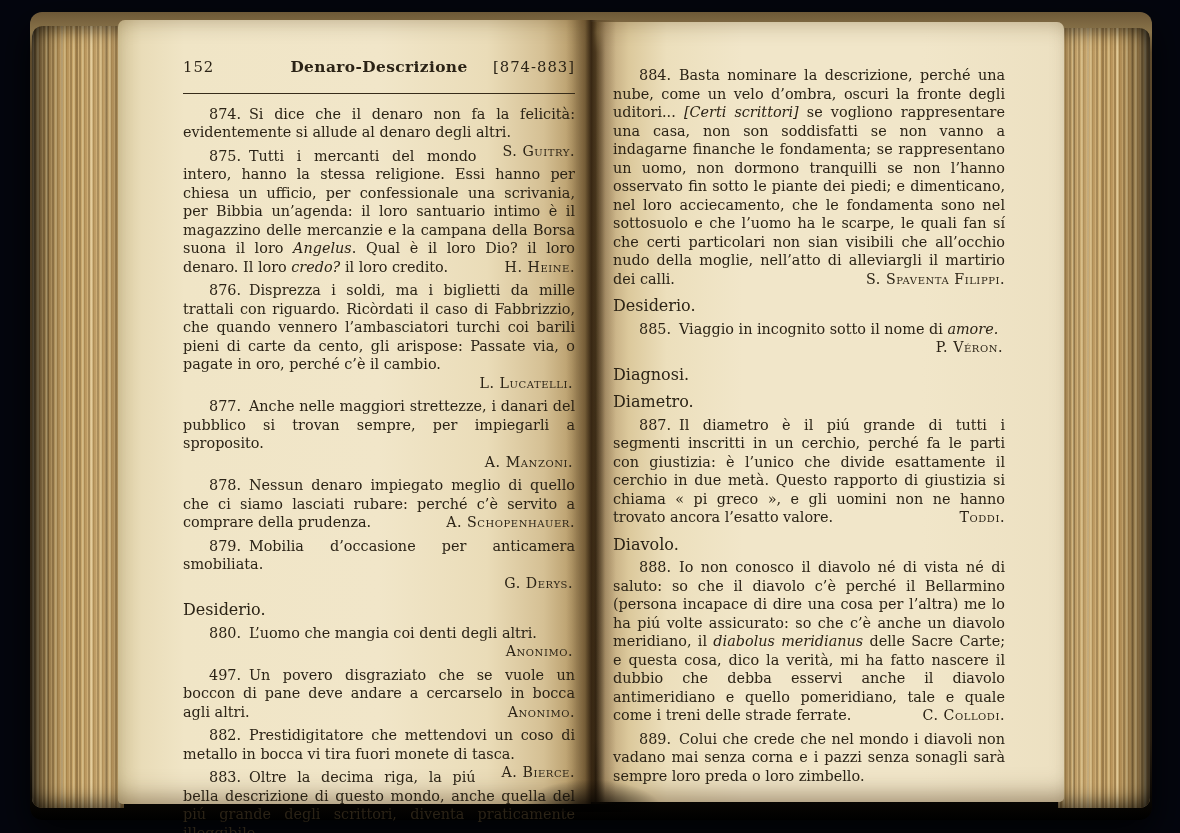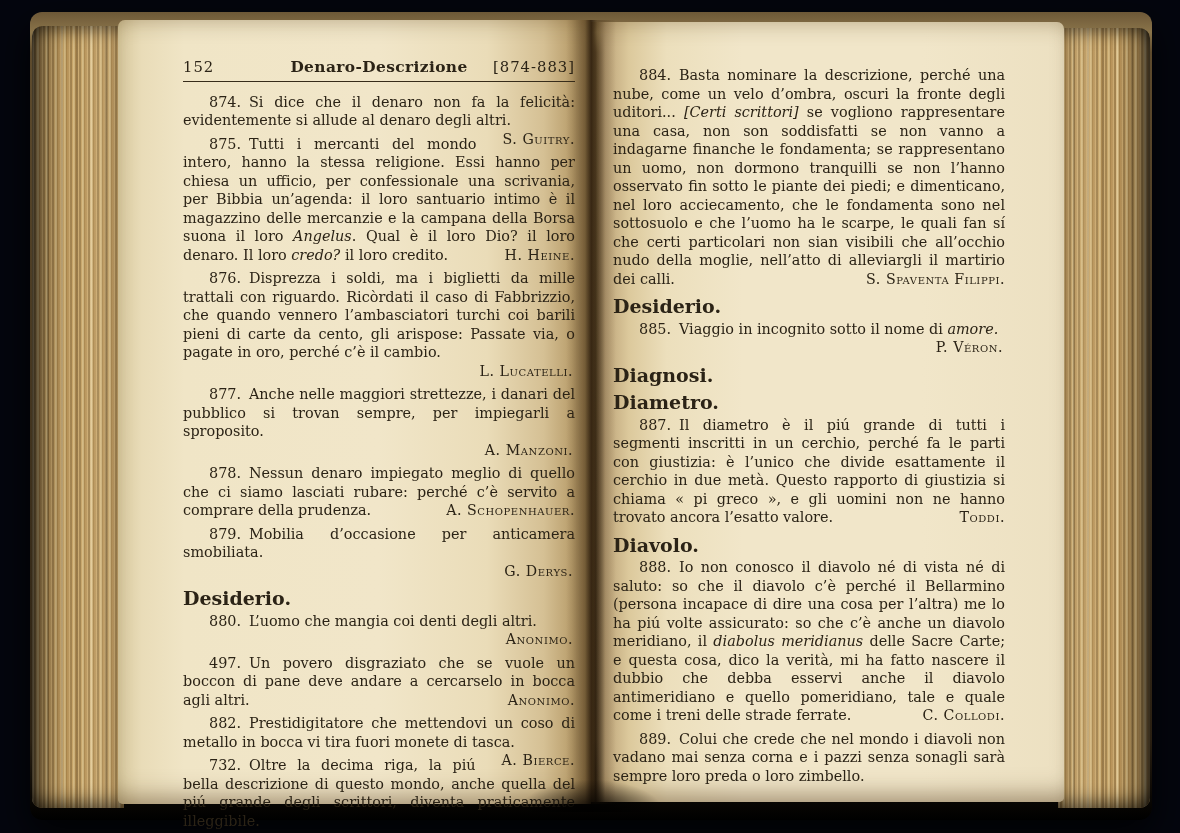--- a/index.html
+++ b/index.html
@@ -33,26 +33,26 @@
   .gutter{position:absolute;left:536px;top:8px;bottom:16px;width:50px;z-index:3;pointer-events:none;
         background:linear-gradient(90deg,rgba(40,24,8,0) 0%,rgba(56,36,14,.35) 38%,rgba(26,14,4,.7) 50%,rgba(56,36,14,.35) 62%,rgba(40,24,8,0) 100%);}
   .gutter-v{position:absolute;left:486px;bottom:8px;width:150px;height:34px;z-index:4;pointer-events:none;
         background:radial-gradient(ellipse at 50% 100%, rgba(0,0,0,.88) 0%, rgba(0,0,0,0) 68%);}
 
   .col{position:absolute;z-index:5;color:var(--ink,#2b2316);font-size:14.4px;line-height:18.5px;hyphens:auto;}
   .col-left{left:65px;right:16px;top:38px;}
   .col-right{left:22px;right:59px;top:40px;}
 
   .running-head{display:grid;grid-template-columns:1fr auto 1fr;align-items:baseline;
-        border-bottom:1.6px solid #372c1a;padding-bottom:4px;margin-bottom:11px;}
+        border-bottom:1.6px solid #372c1a;padding-bottom:16px;margin-bottom:11px;}
   .rh-side-l{text-align:left;font-size:14.8px;letter-spacing:1px;}
   .rh-title{text-align:right;font-weight:700;font-size:15.4px;letter-spacing:.4px;}
   .rh-side-r{text-align:right;font-size:14.8px;letter-spacing:1px;}
 
-  .heading{font-weight:700;font-size:19px;margin:9px 0 3px;}
+  .heading{font-weight:400;font-size:16px;margin:9px 0 3px;}
   .entry{margin:4px 0 5px;}
   .etext{margin:0;text-align:justify;text-indent:26px;}
   .num{margin-right:.55em;}
   .attr{font-variant:small-caps;letter-spacing:.55px;font-size:14.2px;white-space:nowrap;}
   .attr.inline{float:right;}
   .attr-line{text-align:right;margin-right:2px;}
 </style>
 </head>
 <body>
 
@@ -95,21 +95,21 @@
               <p class="etext"><span class="num">880.</span><span>L’uomo che mangia coi denti degli altri.</span></p>
               <div class="attr-line"><span class="attr">Anonimo.</span></div>
             </div>
             <div class="entry">
               <p class="etext"><span class="num">497.</span><span>Un povero disgraziato che se vuole un boccon di pane deve andare a cercarselo in bocca agli altri.</span><span class="attr inline">Anonimo.</span></p>
             </div>
             <div class="entry">
               <p class="etext"><span class="num">882.</span><span>Prestidigitatore che mettendovi un coso di metallo in bocca vi tira fuori monete di tasca.</span><span class="attr inline">A. Bierce.</span></p>
             </div>
             <div class="entry">
-              <p class="etext"><span class="num">732.</span><span>Oltre la decima riga, la piú bella descrizione di questo mondo, anche quella del piú grande degli scrittori, diventa praticamente illeggibile.</span></p>
+              <p class="etext"><span class="num">883.</span><span>Oltre la decima riga, la piú bella descrizione di questo mondo, anche quella del piú grande degli scrittori, diventa praticamente illeggibile.</span></p>
             </div>
           </div>
       </div>
     </div>
 
     <div class="page page-right">
       <div class="col col-right">
         <div class="body" id="right-body">
             <div class="entry">
               <p class="etext"><span class="num">884.</span><span>Basta nominare la descrizione, perché una nube, come un velo d’ombra, oscuri la fronte degli uditori... </span><i>[Certi scrittori]</i><span> se vogliono rappresentare una casa, non son soddisfatti se non vanno a indagarne finanche le fondamenta; se rappresentano un uomo, non dormono tranquilli se non l’hanno osservato fin sotto le piante dei piedi; e dimenticano, nel loro acciecamento, che le fondamenta sono nel sottosuolo e che l’uomo ha le scarpe, le quali fan sí che certi particolari non sian visibili che all’occhio nudo della moglie, nell’atto di alleviargli il martirio dei calli.</span><span class="attr inline">S. Spaventa Filippi.</span></p>

